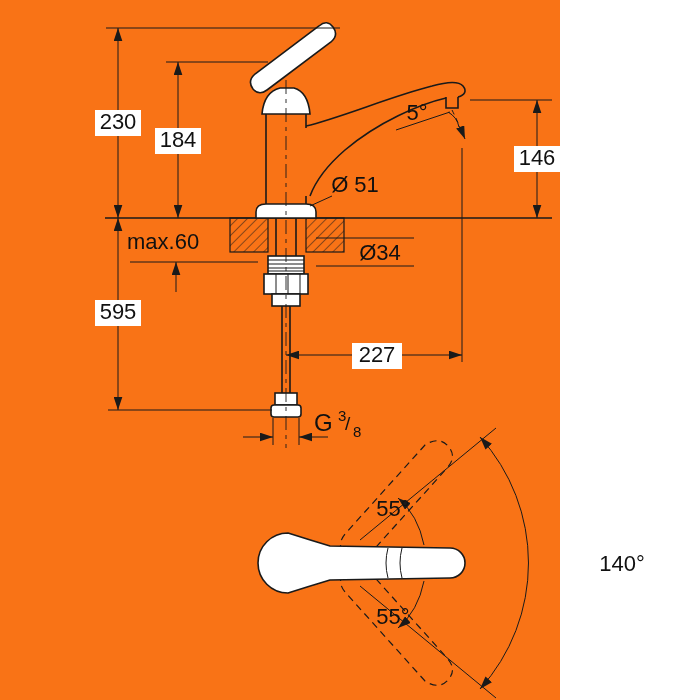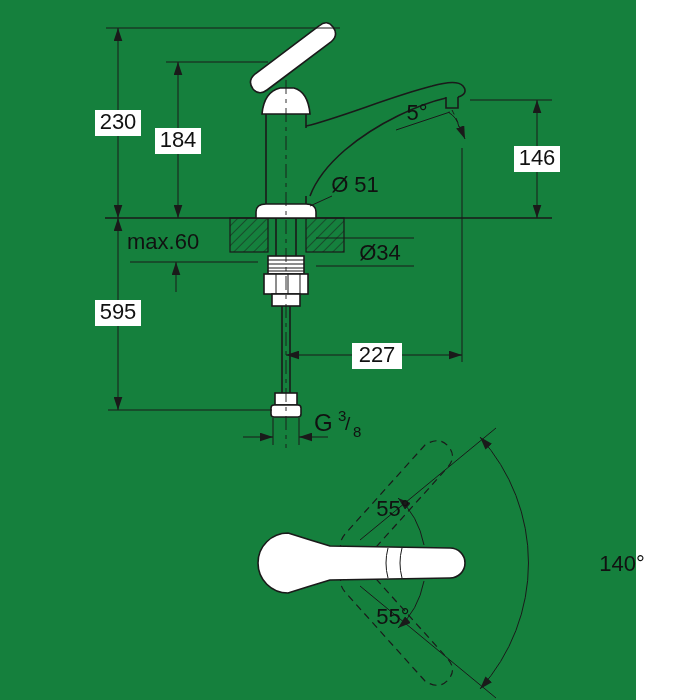--- a/index.html
+++ b/index.html
@@ -5,24 +5,24 @@
   html, body {
     margin: 0;
     padding: 0;
     background: #ffffff;
     width: 700px;
     height: 700px;
     overflow: hidden;
     font-family: "Liberation Sans", sans-serif;
   }
   .stage {
-    width: 636px;
+    width: 560px;
     height: 700px;
     position: relative;
-    background: #15803d;
+    background: #f97316;
   }
   svg { display: block; }
   .dim-text {
     font-family: "Liberation Sans", sans-serif;
     font-size: 22px;
     fill: #111111;
   }
   .dim-text-small {
     font-family: "Liberation Sans", sans-serif;
     font-size: 15px;

